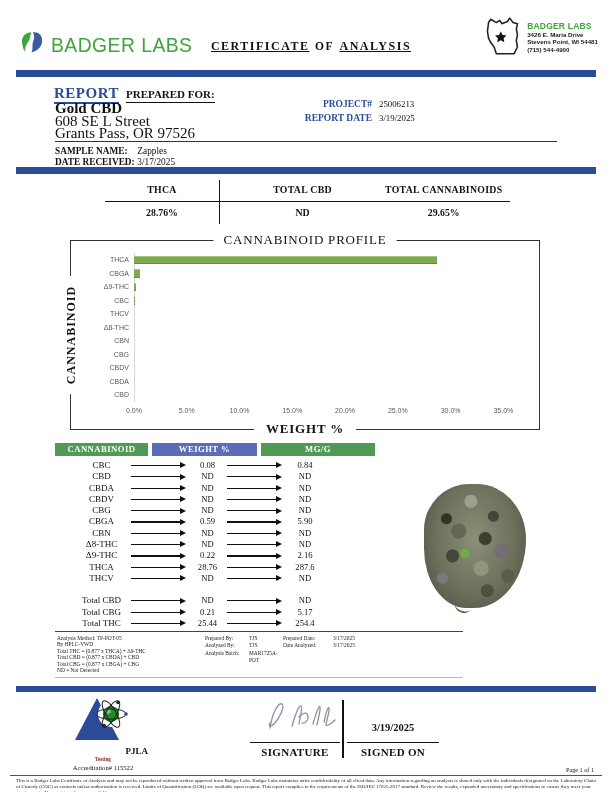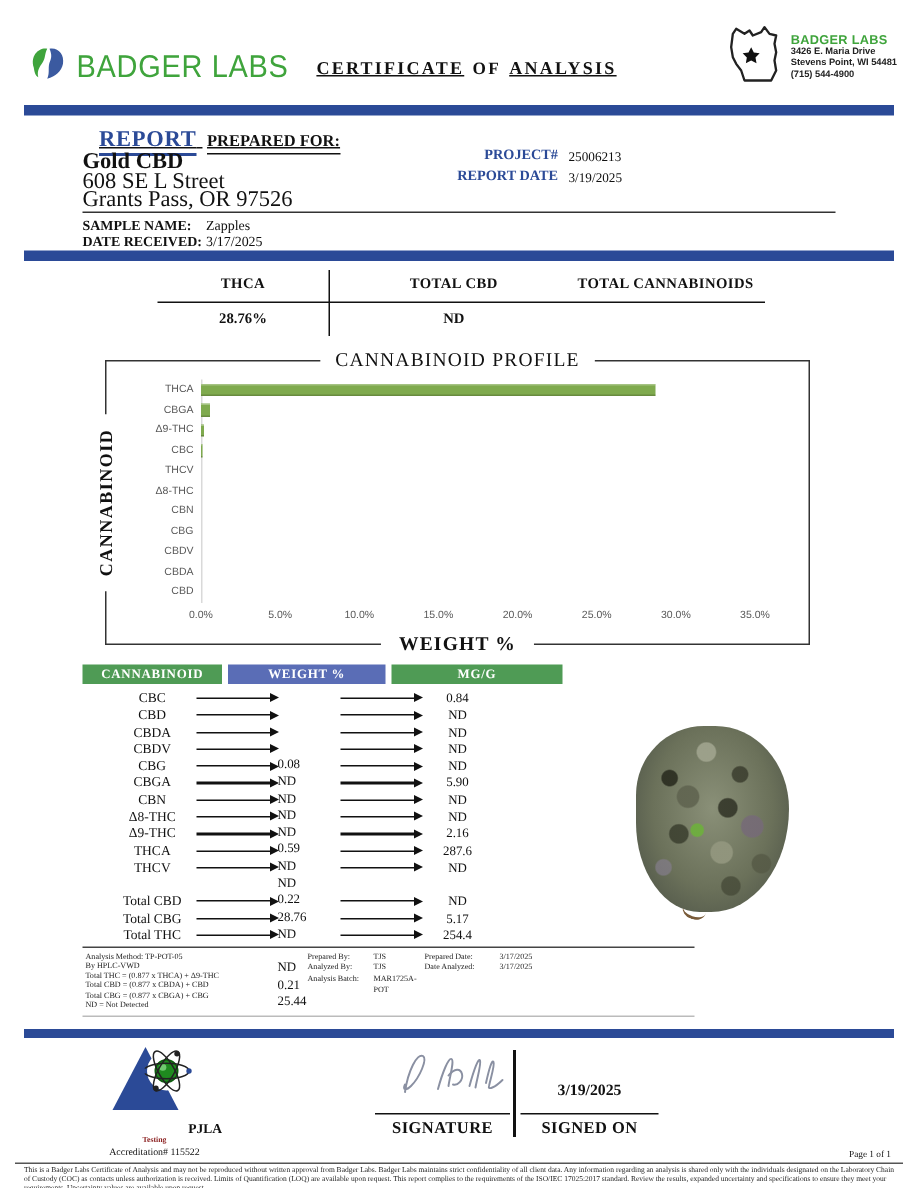--- a/index.html
+++ b/index.html
@@ -13,21 +13,21 @@
   .coa-title .big { font-size:12px;text-decoration:underline; }
   .coa-title .small { font-size:11.5px; }
   .lab-block { position:absolute; right:14px; top:15px; display:flex; align-items:flex-start; gap:4px; }
   .lab-text { font-family:"Liberation Sans", sans-serif; line-height:7.6px; padding-top:8px; }
   .lab-name { color:#3fa43c; font-weight:bold; font-size:8.5px; letter-spacing:.2px; }
   .lab-line { font-size:6.2px; font-weight:bold; color:#222; }
   .navy-bar { position:absolute; left:16px; right:16px; height:7px; background:#2b4a97; }
   #bar1 { top:70px; } #bar2 { top:167px; } #bar3 { top:686px; height:6px; }
 
   
-  .rep-heading { position:absolute; left:66px; top:84px;text-decoration:underline; }
+  .rep-heading { position:absolute; left:54px; top:84px; }
   .rep-heading .rpt { color:#2b4a97; font-weight:bold; font-size:15px; letter-spacing:.5px; border-bottom:2px solid #2b4a97; padding-bottom:1px; }
   .rep-heading .rest { color:#111; font-weight:bold; font-size:11px; border-bottom:1.5px solid #111; padding-bottom:2px; margin-left:3px; }
   .client { position:absolute; left:55px; top:102px; font-size:15px; line-height:12.5px; }
   .client .cname { font-weight:bold; }
   .meta { position:absolute; left:270px; top:98px; width:168px; }
   .meta-row { display:flex; line-height:13.5px; }
   .meta-label { flex:1; text-align:right; color:#2b4a97; font-weight:bold; font-size:9.5px; }
   .meta-value { width:66px; padding-left:7px; font-size:8.8px; }
   .thin-line { position:absolute; left:55px; width:502px; top:141px; border-top:1.2px solid #333; }
   .samp-row { position:absolute; left:55px; font-size:9.3px; }
@@ -57,21 +57,21 @@
   .ticks { position:absolute; left:63px; top:166px; width:401px; height:10px; }
   .tick { position:absolute; transform:translateX(-50%); font-family:"Liberation Sans", sans-serif; font-size:7px; color:#595959; }
 
   
   .tbl-head { position:absolute; left:55px; top:443px; width:320px; display:flex; gap:4px; }
   .th-cell { height:13px; color:#fff; font-weight:bold; font-size:8.6px; text-align:center; line-height:13px; letter-spacing:.5px; }
   .th-green { background:#4f9b55; } .th-blue { background:#5a6db6; }
   .tbl-rows { position:absolute; left:55px; top:460px; width:320px; }
   .trow { position:relative; height:11.3px; font-size:9px; }
   .trow .tname { position:absolute; left:0; width:93px; text-align:center; }
-  .trow .twt { position:absolute; left:130px; width:45px; text-align:left; font-size:8.6px;margin-top:44px; }
+  .trow .twt { position:absolute; left:130px; width:45px; text-align:center; font-size:8.6px; }
   .trow .tmg { position:absolute; left:225px; width:50px; text-align:center; font-size:8.6px; }
   .arr { position:absolute; top:5px; height:1.2px; background:#111; }
   .arr::after { content:""; position:absolute; right:-5px; top:-2.7px; border-left:6px solid #111; border-top:3.2px solid transparent; border-bottom:3.2px solid transparent; }
   .arr1 { left:76px; width:50px; } .arr2 { left:172px; width:50px; }
   .tgap { height:11px; }
 
   
   .footnotes { position:absolute; left:55px; top:631px; width:408px; border-top:1px solid #444; border-bottom:1px solid #bbb; padding:3px 0 4px 2px; display:flex; }
   .fn-left { width:148px; font-size:5.4px; line-height:6.4px; color:#222; }
   .fn-right { font-size:5.4px; line-height:7.4px; color:#222; }
@@ -197,20 +197,21 @@
   <div class="sum-col">
         <div class="sum-head">THCA</div>
         <div class="sum-val">28.76%</div>
       </div>
       <div class="sum-col">
         <div class="sum-head">TOTAL CBD</div>
         <div class="sum-val">ND</div>
       </div>
       <div class="sum-col">
         <div class="sum-head">TOTAL CANNABINOIDS</div>
+        <div class="sum-val">29.65%</div>
       </div>
     </div>
 
   <div class="chart-box">
     <div class="chart-title">CANNABINOID PROFILE</div>
     <div class="chart-ylab">CANNABINOID</div>
     <div class="chart-xlab">WEIGHT %</div>
     <div class="axis0"></div>
     <div class="plot">
         <div class="crow">

